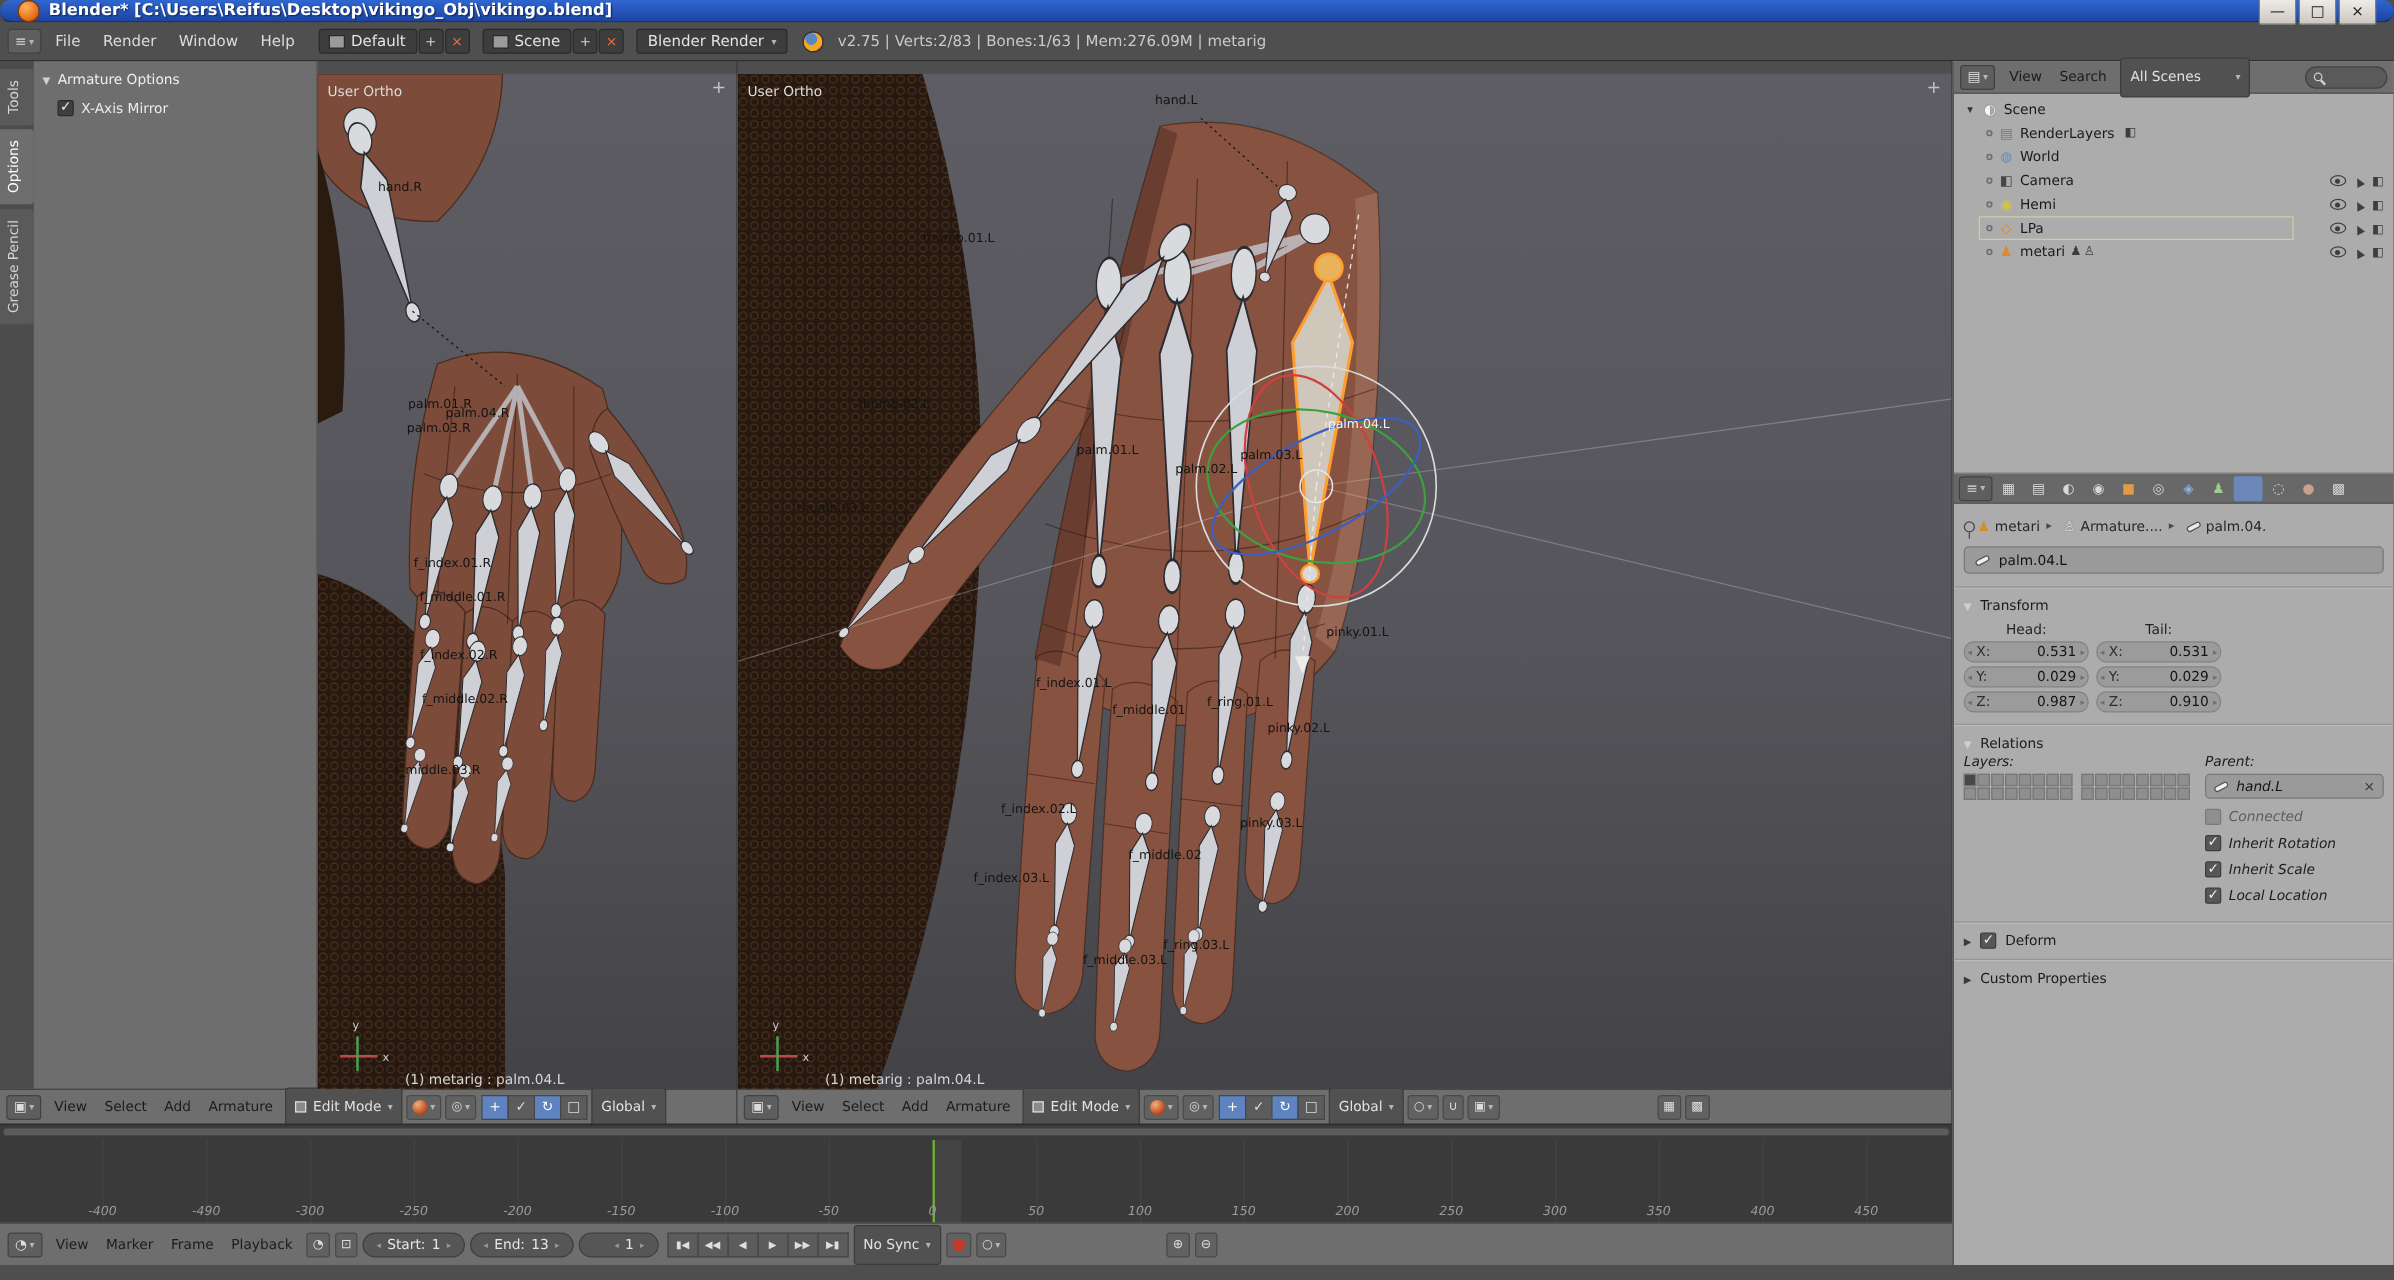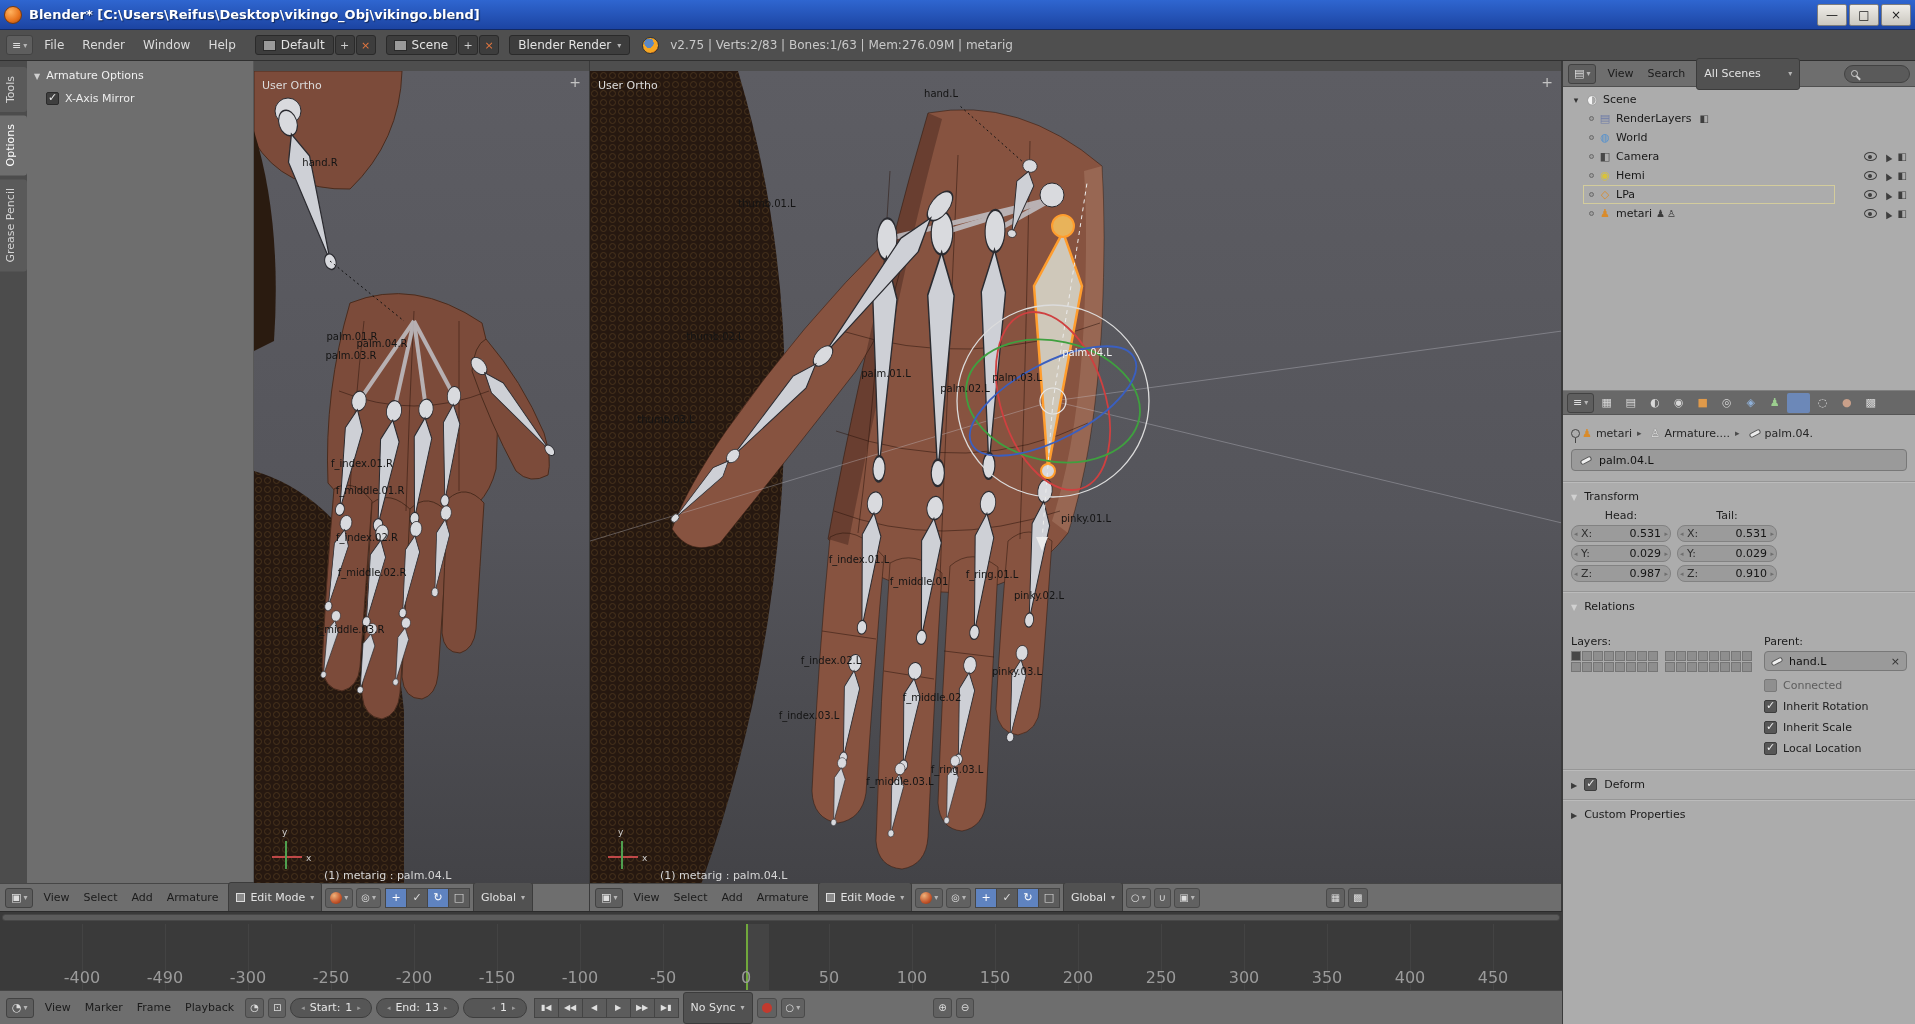--- a/index.html
+++ b/index.html
@@ -1,20 +1,20 @@
 <!DOCTYPE html>
 <html><head>
 <meta charset="utf-8">
 <style>
   * { box-sizing: border-box; margin:0; padding:0; }
   html,body { width:1915px; height:1024px; overflow:hidden; }
   body { font-family:"DejaVu Sans","Liberation Sans",sans-serif; background:#4e4e4e; position:relative; color:#ddd; }
 
   
-  .titlebar { height:30px; background:linear-gradient(#2f66d0,#1c44a2); display:flex; align-items:center; gap:7px; padding:0 4px; border-bottom:1px solid #122a66; }
+  .titlebar { height:18px; background:linear-gradient(#2f66d0,#1c44a2); display:flex; align-items:center; gap:7px; padding:0 14px; border-bottom:1px solid #122a66;border-radius:10px; }
   .app-icon { width:18px; height:18px; border-radius:50%; background:radial-gradient(circle at 35% 30%, #ffb25e, #e8731c 60%, #9c4a10); border:1px solid #7a3a0c; }
   .title-text { color:#fff; font-size:13px; font-weight:bold; text-shadow:1px 1px 1px rgba(0,0,0,.5); }
   .win-btns { margin-left:auto; display:flex; gap:2px; }
   .win-btn { width:30px; height:22px; background:linear-gradient(#efede8,#cbc8c0); border:1px solid #7d7d7d; border-radius:2px; color:#1a1a1a; font-size:12px; display:flex; align-items:center; justify-content:center; }
 
   
   .topbar { height:31px; background:#4f4f4f; border-bottom:1px solid #303030; display:flex; align-items:center; gap:2px; padding:0 6px; font-size:12px; color:#d5d5d5; }
   .etype-btn { height:20px; display:flex; align-items:center; gap:2px; padding:0 5px; background:#5e5e5e; border:1px solid #424242; border-radius:3px; color:#ddd; font-size:11px; }
   .menu-item { padding:3px 9px; border-radius:3px; color:#dcdcdc;text-align:right; }
   .sel-group { display:flex; align-items:center; gap:1px; margin-left:8px; }
@@ -71,21 +71,21 @@
   .mbtn { width:22px; height:20px; background:#5c5c5c; border:1px solid #464646; display:flex; align-items:center; justify-content:center; color:#ddd; font-size:11px; margin-left:-1px; }
   .mbtn.active { background:#5f83c0; color:#fff; }
   .spacer120 { width:120px; }
 
   
   .timeline { height:113px; display:flex; flex-direction:column; background:#3a3a3a; border-top:1px solid #2c2c2c; }
   .tl-ruler { position:relative; height:79px; overflow:hidden; }
   .tl-scroll { position:absolute; left:2px; right:2px; top:2px; height:7px; background:#474747; border-radius:4px; }
   .tl-scroll-handle { position:absolute; left:1px; right:1px; top:1px; bottom:1px; background:#5c5c5c; border-radius:4px; }
   .tl-line { position:absolute; top:12px; bottom:0; width:1px; background:#434343; }
-  .tl-label { position:absolute; bottom:3px; transform:translateX(-50%); color:#9b9b9b; font-size:16px; }
+  .tl-label { position:absolute; bottom:3px; transform:translateX(-50%); color:#9b9b9b; font-size:10px;font-style:italic; }
   .tl-range { position:absolute; left:747px; width:22px; top:12px; bottom:0; background:rgba(255,255,255,0.055); }
   .tl-cursor { position:absolute; left:746px; width:2px; top:12px; bottom:0; background:#71a83c; }
   .tl-header { height:34px; background:#6e6e6e; border-top:1px solid #454545; display:flex; align-items:center; gap:4px; padding:0 6px; font-size:11px; color:#161616; }
   .nfield { height:20px; background:#565656; border:1px solid #3e3e3e; border-radius:10px; color:#e6e6e6; display:flex; align-items:center; gap:5px; padding:0 10px; font-size:11px; }
   .nf-arrow { font-size:7px; color:#9a9a9a; }
   .playgroup { display:flex; margin-left:4px; }
   .play-btn { min-width:25px; height:20px; background:#5c5c5c; border:1px solid #444; margin-left:-1px; display:flex; align-items:center; justify-content:center; color:#e0e0e0; font-size:8px; padding:0 3px; }
   .rec-dot { width:10px; height:10px; border-radius:50%; background:#c23a2e; }
 
   
@@ -143,21 +143,21 @@
   .section-hdr { display:flex; align-items:center; gap:7px; height:18px; color:#1a1a1a; }
   .t-grid { display:grid; grid-template-columns:100px 100px 125px; column-gap:6px; margin-top:4px; }
   .t-col-label { text-align:center; color:#222; height:16px; }
   .numfield { height:17px; background:#9b9b9b; border:1px solid #828282; border-radius:8px; display:flex; align-items:center; justify-content:space-between; padding:0 9px; color:#141414; margin-bottom:3px; position:relative; }
   .numfield::before { content:"◂"; position:absolute; left:2px; font-size:7px; color:#6e6e6e; }
   .numfield::after { content:"▸"; position:absolute; right:2px; font-size:7px; color:#6e6e6e; }
   .nf-l { color:#2e2e2e; } .nf-v { margin-left:auto; }
   .lock-row { display:flex; align-items:center; gap:6px; height:17px; margin-top:3px; }
   .checkbox2 { width:13px; height:13px; background:#575757; border:1px solid #3d3d3d; border-radius:2px; position:relative; flex:0 0 auto; }
   .on > .checkbox2::after, .checkbox2.on::after { content:"✓"; position:absolute; top:-2px; left:1px; color:#eee; font-size:11px; }
-  .rel-grid { display:grid; grid-template-columns:185px 1fr; column-gap:8px; margin-top:20px; }
+  .rel-grid { display:grid; grid-template-columns:185px 1fr; column-gap:8px; margin-top:0;font-style:italic; }
   .layer-groups { display:flex; gap:7px; margin-top:3px; }
   .layer-grid { display:grid; grid-template-columns:repeat(8,10px); grid-auto-rows:10px; gap:1px; }
   .layer-cell { background:#8e8e8e; border:1px solid #767676; }
   .layer-cell.on { background:#474747; }
   .parent-field { height:20px; background:#9a9a9a; border:1px solid #787878; border-radius:4px; display:flex; align-items:center; gap:6px; padding:0 6px; color:#111; margin-top:3px; }
   .pf-x { margin-left:auto; color:#333; }
   .chk-list { margin-top:8px; display:flex; flex-direction:column; gap:8px; }
   .chk-item { display:flex; align-items:center; gap:6px; }
   .chk-item.dim { color:#5d5d5d; }
   .chk-item.dim .checkbox2 { background:#8f8f8f; border-color:#7a7a7a; }

